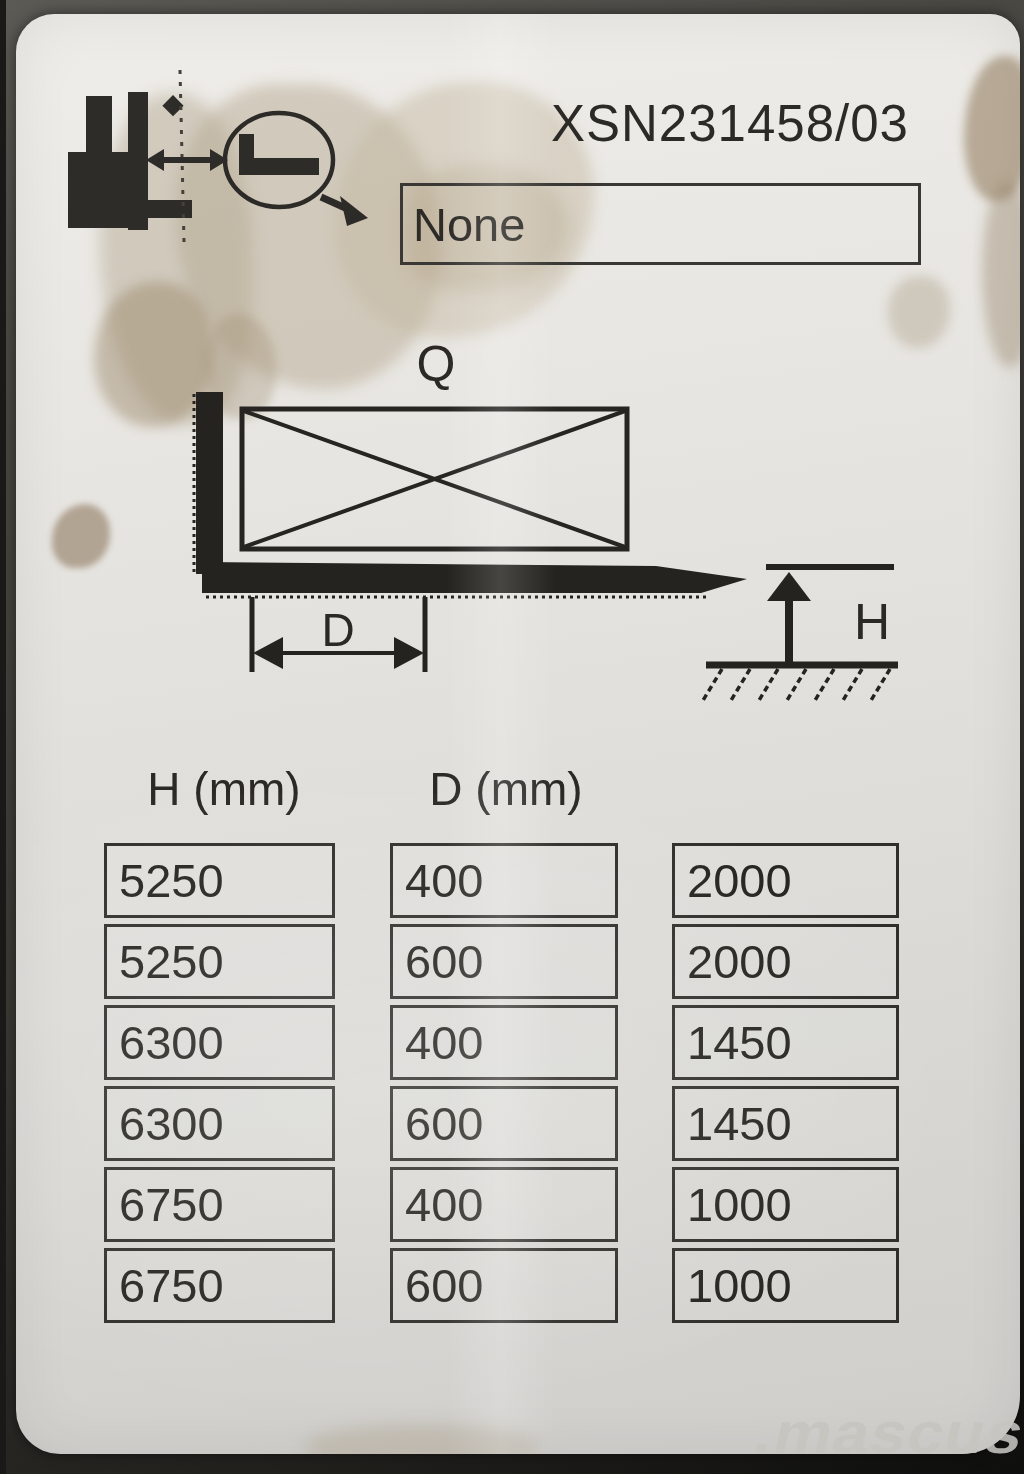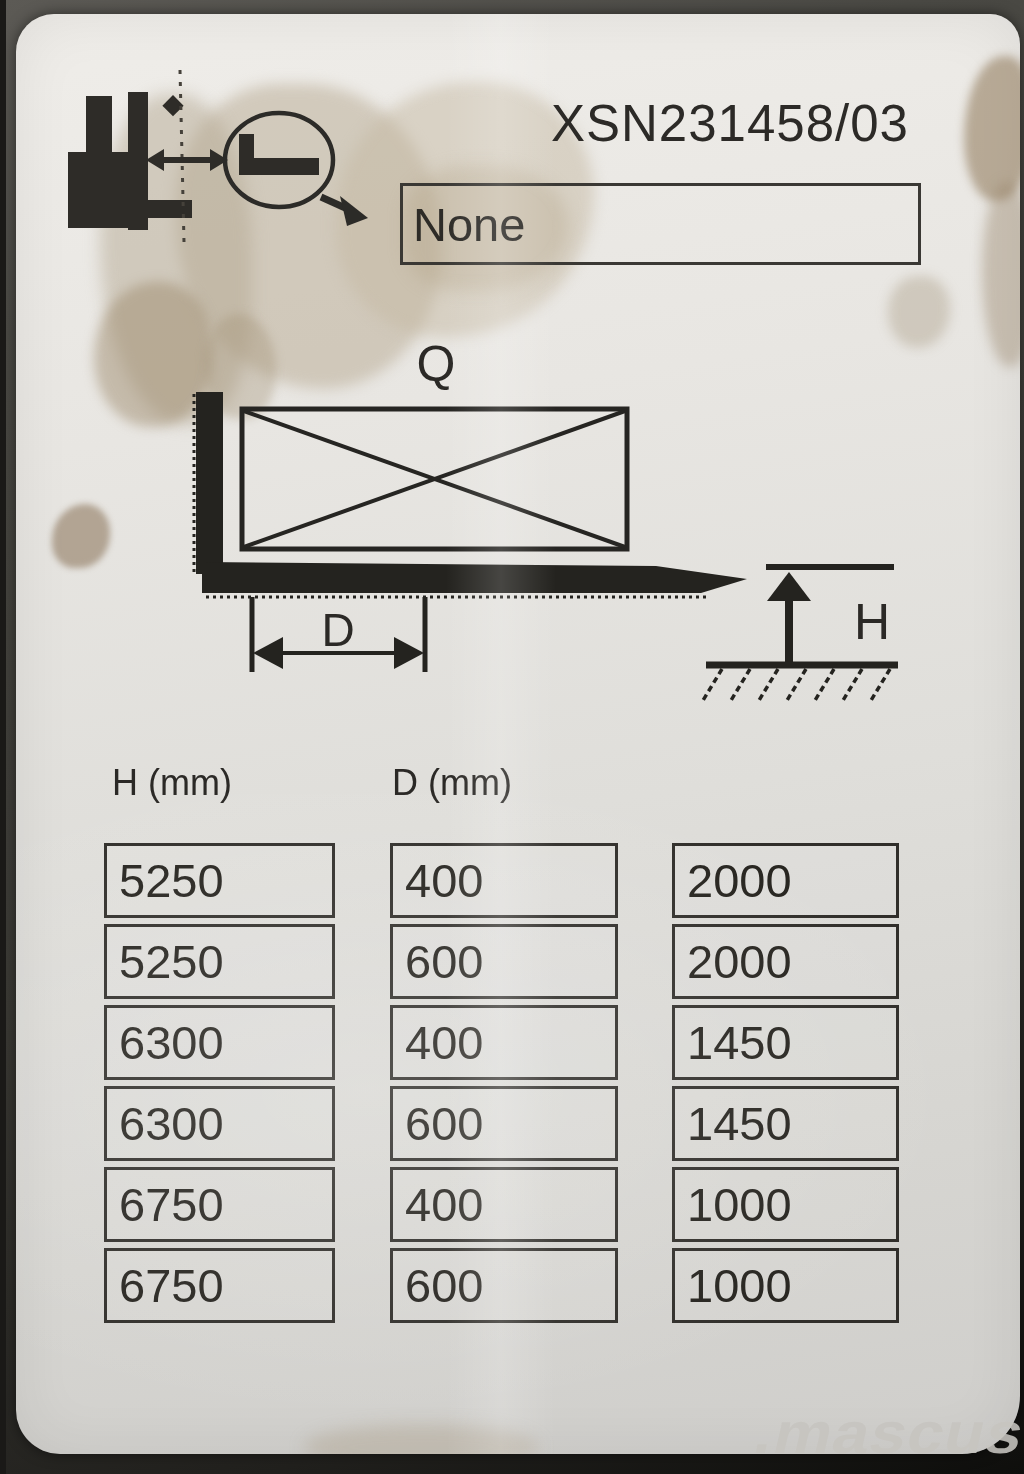--- a/index.html
+++ b/index.html
@@ -50,21 +50,21 @@
   .none-box{
     position:absolute;left:384px;top:169px;width:521px;height:82px;
     border:3px solid #3a3834;box-sizing:border-box;
     display:flex;align-items:center;
   }
   .none-box span{font-size:47px;color:#2d2b27;padding-left:10px;}
 
   .icons-svg{position:absolute;left:50px;top:40px;}
   .diagram-svg{position:absolute;left:140px;top:311px;}
 
-  .th{position:absolute;top:748px;font-size:36px;color:#2b2926;}
+  .th{position:absolute;top:748px;font-size:46px;color:#2b2926;text-align:center;}
   .th1{left:96px;width:224px;}
   .th2{left:376px;width:228px;}
   .th3{left:656px;width:230px;}
 
   .cell{
     position:absolute;height:75px;border:3px solid #302e2a;box-sizing:border-box;
     display:flex;align-items:center;background:rgba(255,255,255,0.05);
     font-size:47px;color:#26241f;padding-left:12px;
   }
   .c1{left:88px;width:231px;}

